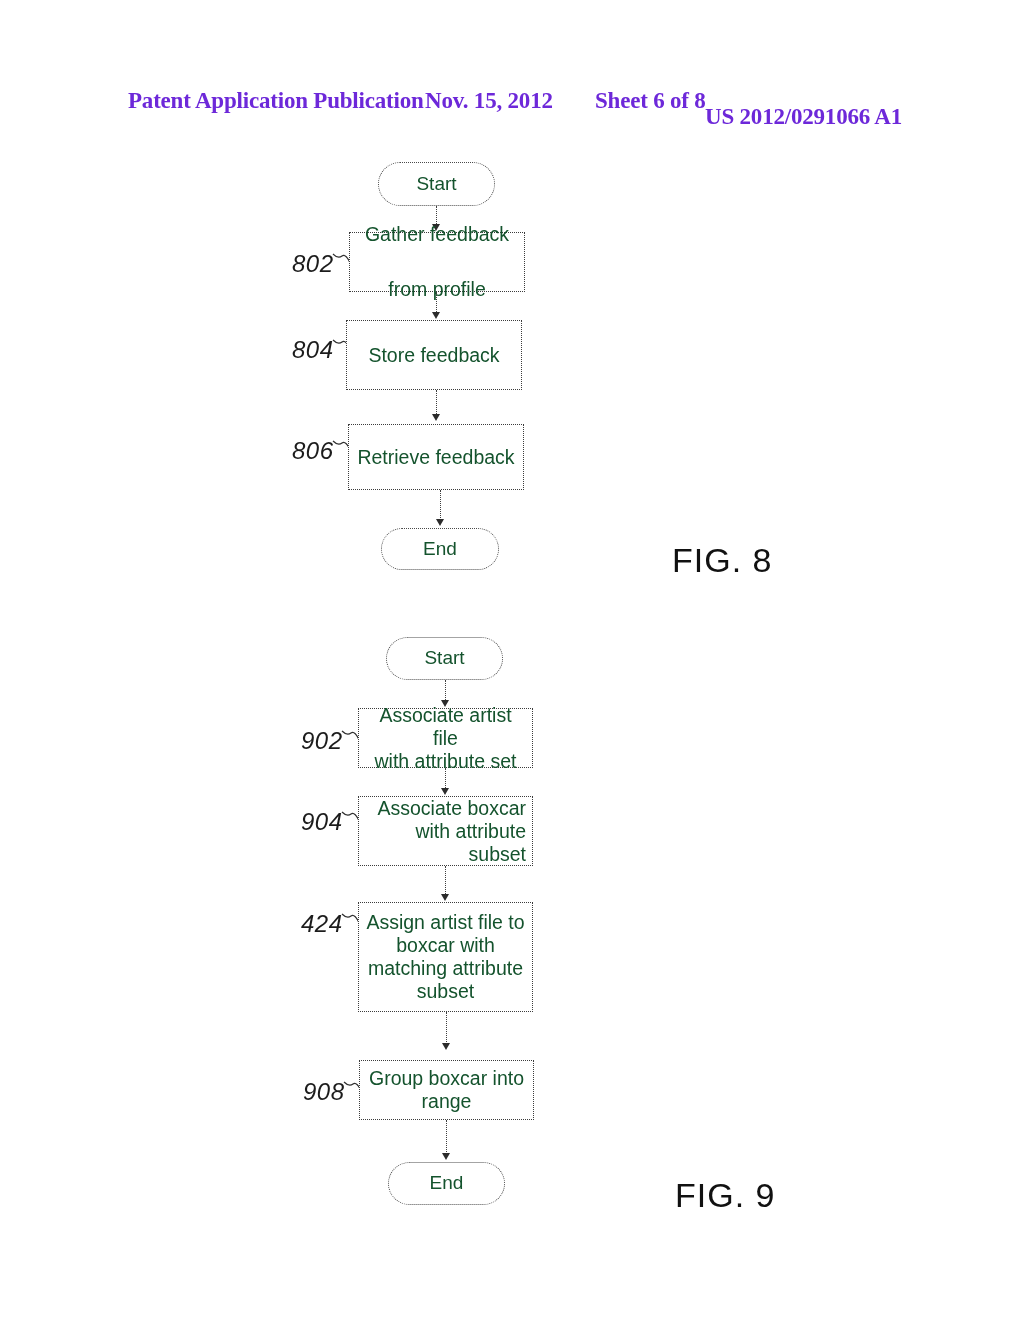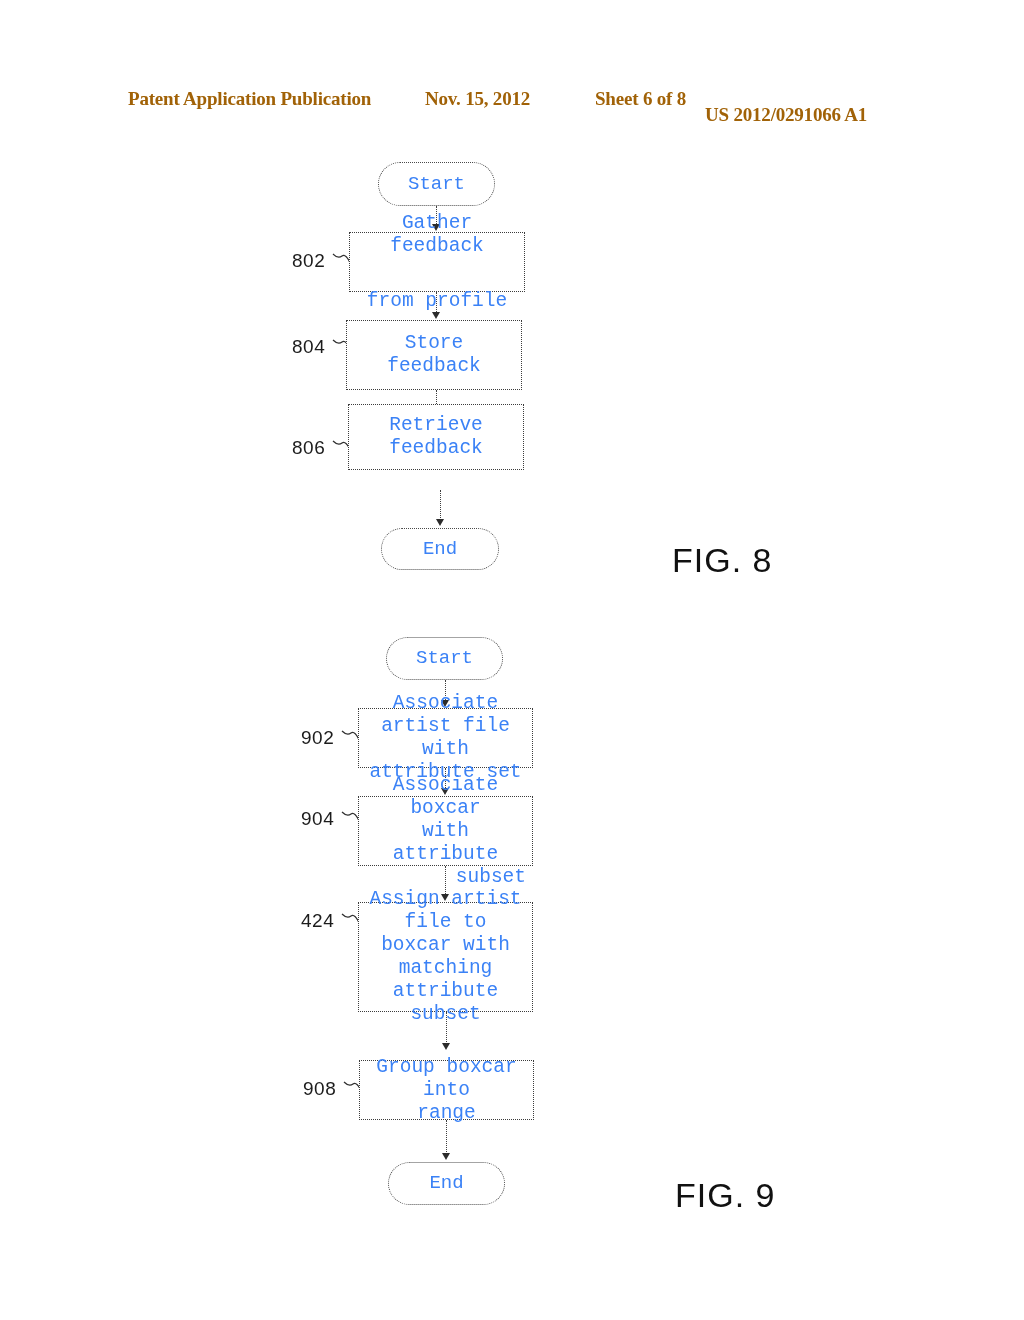--- a/index.html
+++ b/index.html
@@ -20,40 +20,40 @@
   .page-header {
     position: absolute;
     left: 0;
     top: 88px;
     width: 1024px;
     height: 26px;
     display: flex;
     align-items: baseline;
     font-family: "Liberation Serif", serif;
     font-weight: bold;
-    font-size: 19px;
+    font-size: 23px;
     letter-spacing: -0.2px;
-    color: #a16207;
+    color: #6d28d9;
   }
   .hdr-pub   { position: absolute; left: 128px; top: 0; white-space: nowrap; }
   .hdr-date  { position: absolute; left: 425px; top: 0; white-space: nowrap; }
   .hdr-sheet { position: absolute; left: 595px; top: 0; white-space: nowrap; }
   .hdr-num   { position: absolute; left: 705px; top: 16px; white-space: nowrap; }
 
   
   .node {
     position: absolute;
     box-sizing: border-box;
     display: flex;
     align-items: center;
     justify-content: center;
     text-align: center;
     background: #ffffff;
-    color: #3b82f6;
-    font-family: Liberation Mono, monospace;
+    color: #14532d;
+    font-family: Liberation Sans, sans-serif;
   }
 
   .terminator {
     border: 1.6px dotted #4a4a4a;
     border-radius: 999px;
     font-size: 19px;
     line-height: 1.1;
   }
 
   .process {
@@ -78,24 +78,25 @@
     height: 0;
     border-left: 4.5px solid transparent;
     border-right: 4.5px solid transparent;
     border-top: 7px solid #2b2b2b;
   }
 
   
   .ref-label {
     position: absolute;
     font-family: "Liberation Sans", sans-serif;
-    font-size: 19px;
+    font-size: 24px;
     color: #1c1c1c;
     white-space: nowrap;
     letter-spacing: 0.5px;
+    font-style: italic;
   }
   .ref-lead {
     position: absolute;
     width: 26px;
     height: 22px;
     pointer-events: none;
   }
 
   
   .fig-caption {
@@ -146,21 +147,21 @@
     <span class="txt">Store feedback</span>
   </div>
 
   <div class="connector" style="left:436px; top:390px; height:26px;"></div>
   <div class="arrowhead" style="left:432px; top:414px;"></div>
 
   <div class="ref-label" style="left:292px; top:437px;">806</div>
   <svg class="ref-lead" style="left:331px; top:435px;" viewBox="0 0 26 22">
     <path d="M2 6 q5 5 9 2 q4 -3 9 9" stroke="#2f2f2f" stroke-width="1.2" fill="none"></path>
   </svg>
-  <div class="node process" style="left:348px; top:404px; width:176px; height:66px;">
+  <div class="node process" style="left:348px; top:424px; width:176px; height:66px;">
     <span class="txt">Retrieve feedback</span>
   </div>
 
   <div class="connector" style="left:440px; top:490px; height:32px;"></div>
   <div class="arrowhead" style="left:436px; top:519px;"></div>
 
   <div class="node terminator" style="left:381px; top:528px; width:118px; height:42px;">
     <span class="txt">End</span>
   </div>
 

